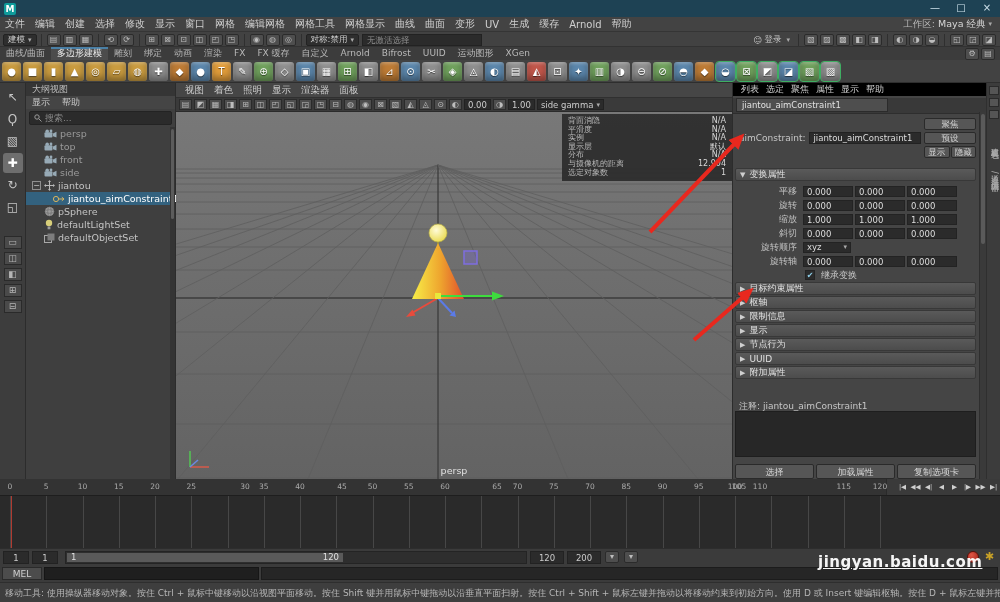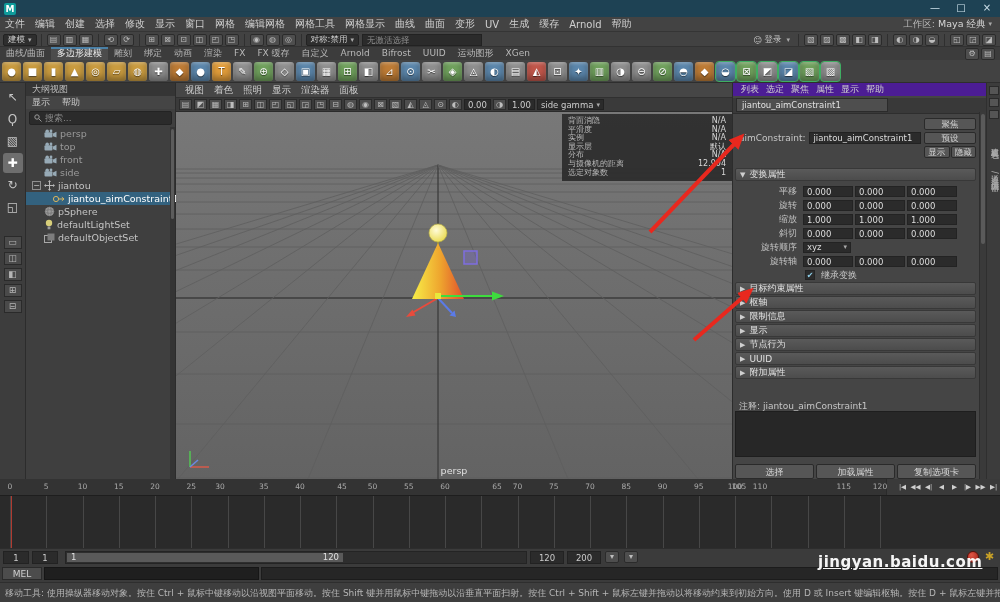--- a/index.html
+++ b/index.html
@@ -63,21 +63,21 @@
   .vp-field{height:11px;background:#2b2b2b;border:1px solid #222;font-size:8.5px;line-height:10px;padding:0 3px;color:#ccc;white-space:nowrap;}
   #vp-colorspace{display:flex;align-items:center;}
   #vp-canvas{position:relative;width:556px;height:367px;background:linear-gradient(#787878 0%,#6e6e6e 45%,#636363 100%);overflow:hidden;}
   #hud{position:absolute;right:0;top:2px;width:170px;background:rgba(40,40,40,.88);padding:3px 6px 4px;}
   .hud-row{display:flex;justify-content:space-between;font-size:8px;line-height:8.6px;color:#b8b8b8;}
   .hud-row .v{color:#d6d6d6;}
   #persp-label{position:absolute;left:0;right:0;bottom:3px;text-align:center;font-size:9.5px;color:#e0e0e0;}
   #axis-gizmo{position:absolute;left:6px;bottom:6px;}
   
   #attr-editor{position:absolute;left:732px;top:83px;width:254px;height:396px;background:#454545;border-left:1px solid #2c2c2c;}
-  #ae-menus{height:13px;display:flex;gap:7px;padding-left:8px;font-size:9px;line-height:13px;background:#4c1d95;color:#cfcfcf;}
+  #ae-menus{height:13px;display:flex;gap:7px;padding-left:8px;font-size:9px;line-height:13px;background:#000000;color:#cfcfcf;}
   #ae-tabrow{height:16px;background:#393939;border-bottom:1px solid #2e2e2e;}
   #ae-tab{margin:2px 0 0 3px;width:152px;height:14px;background:#4e4e4e;border:1px solid #2b2b2b;font-size:8.5px;line-height:12px;padding:0 5px;color:#e2e2e2;white-space:nowrap;overflow:hidden;}
   #ae-body{position:absolute;left:0;right:0;top:29px;bottom:0;}
   #ae-name-row{position:absolute;left:6px;top:20px;display:flex;align-items:center;gap:4px;}
   #ae-name-label{font-size:9px;color:#c6c6c6;}
   #ae-name-field{width:112px;height:12px;background:#2b2b2b;border:1px solid #222;font-size:8.5px;line-height:11px;padding:0 3px;color:#ddd;white-space:nowrap;overflow:hidden;}
   #ae-btn-col{position:absolute;right:10px;top:6px;width:52px;}
   .ae-btn{height:12px;background:#565656;border:1px solid #2a2a2a;border-radius:2px;font-size:8.5px;text-align:center;line-height:11px;margin-bottom:2px;color:#d2d2d2;}
   .ae-btn-pair{display:flex;gap:1px;}
   .ae-btn-pair .ae-btn{flex:1;}
@@ -687,21 +687,21 @@
 </div>
 
 <div id="ruler">
   <div id="tick-labels">
       <span class="tick-label" style="left:10px">0</span>
       <span class="tick-label" style="left:46.25px">5</span>
       <span class="tick-label" style="left:82.5px">10</span>
       <span class="tick-label" style="left:118.75px">15</span>
       <span class="tick-label" style="left:155px">20</span>
       <span class="tick-label" style="left:191.25px">25</span>
-      <span class="tick-label" style="left:220px">30</span>
+      <span class="tick-label" style="left:245px">30</span>
       <span class="tick-label" style="left:263.75px">35</span>
       <span class="tick-label" style="left:300px">40</span>
       <span class="tick-label" style="left:342px">45</span>
       <span class="tick-label" style="left:372.5px">50</span>
       <span class="tick-label" style="left:408.75px">55</span>
       <span class="tick-label" style="left:445px">60</span>
       <span class="tick-label" style="left:497px">65</span>
       <span class="tick-label" style="left:517.5px">70</span>
       <span class="tick-label" style="left:553.75px">75</span>
       <span class="tick-label" style="left:590px">70</span>

